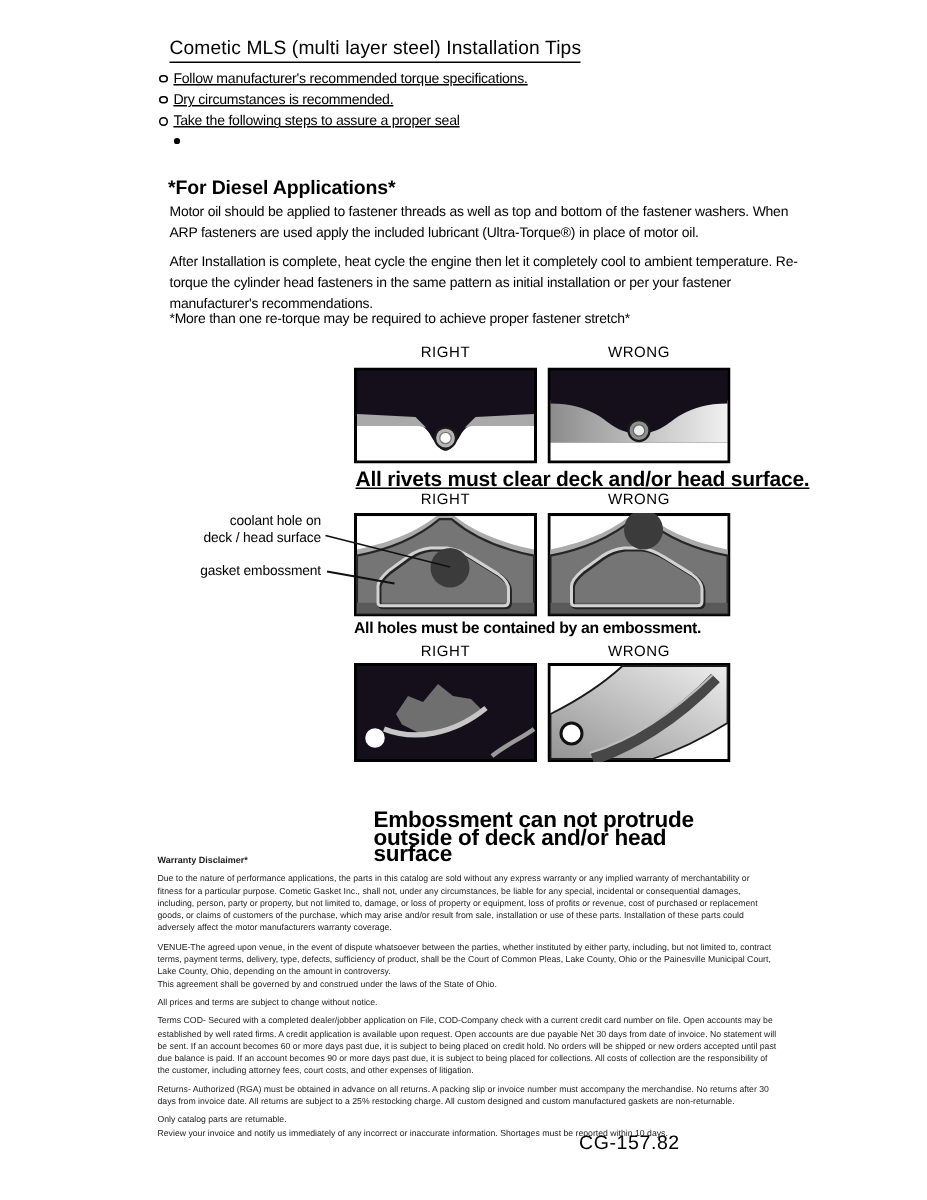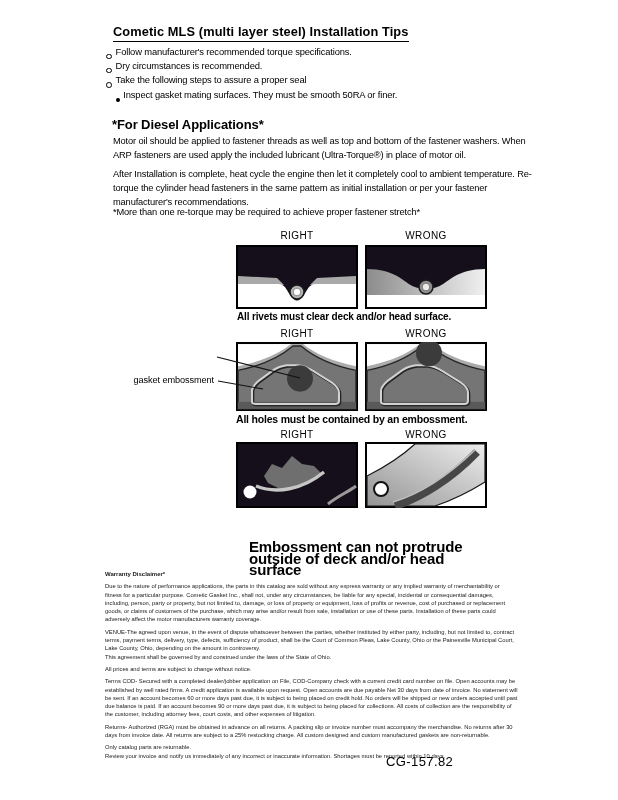--- a/index.html
+++ b/index.html
@@ -1,36 +1,36 @@
 <!DOCTYPE html>
 <html><head>
 <meta charset="utf-8">
 <style>
   html,body{margin:0;padding:0;background:#ffffff;}
   .page{position:relative;width:618px;height:800px;background:#fff;
         font-family:"Liberation Sans",sans-serif;color:#000;overflow:hidden;}
 
-  .title{position:absolute;left:113px;top:24px;font-size:12.8px;font-weight:bold;letter-spacing:.1px;}
+  .title{position:absolute;left:113px;top:24px;font-size:12.8px;font-weight:normal;letter-spacing:.1px;}
   .title .u{display:inline-block;border-bottom:1.6px solid #000;padding-bottom:1.5px;}
 
   .tips{position:absolute;left:106px;top:45px;font-size:9.4px;line-height:14.2px;letter-spacing:-.15px;}
-  .brow{display:flex;align-items:flex-end;}
+  .brow{display:flex;align-items:flex-start;text-decoration:underline;}
   .brow.sub{padding-left:10px;}
   .omark{flex:0 0 auto;width:3.6px;height:3.6px;border:1px solid #000;border-radius:50%;margin:4.6px 4px 0 0;}
   .fmark{flex:0 0 auto;width:3.8px;height:3.8px;background:#000;border-radius:50%;margin:4.6px 3.5px 0 0;}
 
   .diesel-h{position:absolute;left:112px;top:117px;font-size:13px;font-weight:bold;letter-spacing:-.1px;}
   .bodyp{position:absolute;left:113px;width:422px;font-size:9.3px;line-height:14.1px;letter-spacing:-.15px;}
   .p1{top:134px;}.p2{top:167px;}.pnote{top:205px;}
 
   .dh{position:absolute;width:122px;text-align:center;font-size:10px;letter-spacing:.4px;}
   .panel{position:absolute;width:122px;}
   .panel svg{display:block;width:100%;height:100%;}
   .cap{position:absolute;font-weight:bold;letter-spacing:-.15px;}
-  .cap1{left:237px;top:311px;font-size:10px;}
+  .cap1{left:237px;top:311px;font-size:14px;text-decoration:underline;}
   .cap2{left:236px;top:413px;width:251px;text-align:left;font-size:10.5px;letter-spacing:-.2px;}
   .cap3{left:249px;top:513px;font-size:15px;width:230px;line-height:11.5px;margin-top:28px;}
 
   .lbl{position:absolute;text-align:right;font-size:9.2px;line-height:11px;letter-spacing:-.1px;}
   .lblA{left:60px;top:342px;width:154px;}
   .lblB{left:60px;top:375px;width:154px;}
   .leader{position:absolute;left:205px;top:348px;width:100px;height:48px;z-index:3;pointer-events:none;}
 
   .legal{position:absolute;left:105px;top:570px;width:413px;font-size:5.8px;line-height:8.3px;color:#1a1a1a;}
   .legal h4{margin:0 0 4px 0;font-size:6px;}
@@ -56,21 +56,20 @@
     <div class="brow">
       <span class="omark"></span>
       <span>Dry circumstances is recommended.</span>
     </div>
     <div class="brow">
       <span class="omark"></span>
       <span>Take the following steps to assure a proper seal</span>
     </div>
     <div class="brow sub">
       <span class="fmark"></span>
-      <span>Inspect gasket mating surfaces.  They must be smooth 50RA or finer.</span>
     </div>
   </div>
 
   <div class="diesel-h">*For Diesel Applications*</div>
   <div class="bodyp p1">Motor oil should be applied to fastener threads as well as top and bottom of the fastener washers. When ARP fasteners are used apply the included lubricant (Ultra-Torque®) in place of motor oil.</div>
   <div class="bodyp p2">After Installation is complete, heat cycle the engine then let it completely cool to ambient temperature. Re-torque the cylinder head fasteners in the same pattern as initial installation or per your fastener manufacturer's recommendations.</div>
   <div class="bodyp pnote">*More than one re-torque may be required to achieve proper fastener stretch*</div>
 
   <div class="dh" style="left:236px;top:230px;">RIGHT</div>
   <div class="dh" style="left:365px;top:230px;">WRONG</div>
@@ -100,20 +99,24 @@
       <rect x="2" y="50" width="118" height="12" fill="#ffffff"></rect>
       <circle cx="61" cy="42" r="7" fill="#8f8f8f" stroke="#1a1a1a" stroke-width="1.5"></circle>
       <circle cx="61" cy="42" r="3.8" fill="#ececec" stroke="#666" stroke-width="0.8"></circle>
     </svg>
   </div>
   <div class="cap cap1">All rivets must clear deck and/or head surface.</div>
 
   <div class="dh" style="left:236px;top:328px;">RIGHT</div>
   <div class="dh" style="left:365px;top:328px;">WRONG</div>
 
+  <div class="lbl lblA">
+    <div>coolant hole on</div>
+    <div>deck / head surface</div>
+  </div>
   <div class="lbl lblB">gasket embossment</div>
   <svg class="leader" viewBox="0 0 100 48">
     <line x1="12" y1="9" x2="95" y2="30" stroke="#111" stroke-width="1.2"></line>
     <line x1="13" y1="33" x2="58" y2="41" stroke="#111" stroke-width="1.2"></line>
   </svg>
 
   <div class="panel" style="left:236px;top:342px;height:69px;">
     <svg viewBox="0 0 122 68" preserveAspectRatio="none">
       <rect x="1" y="1" width="120" height="66" fill="#ffffff" stroke="#000" stroke-width="2"></rect>
       <path d="M2,24 C26,19 42,12 55,2 L67,2 C80,12 96,19 120,24 L120,66 L2,66 Z" fill="#ababab"></path>

